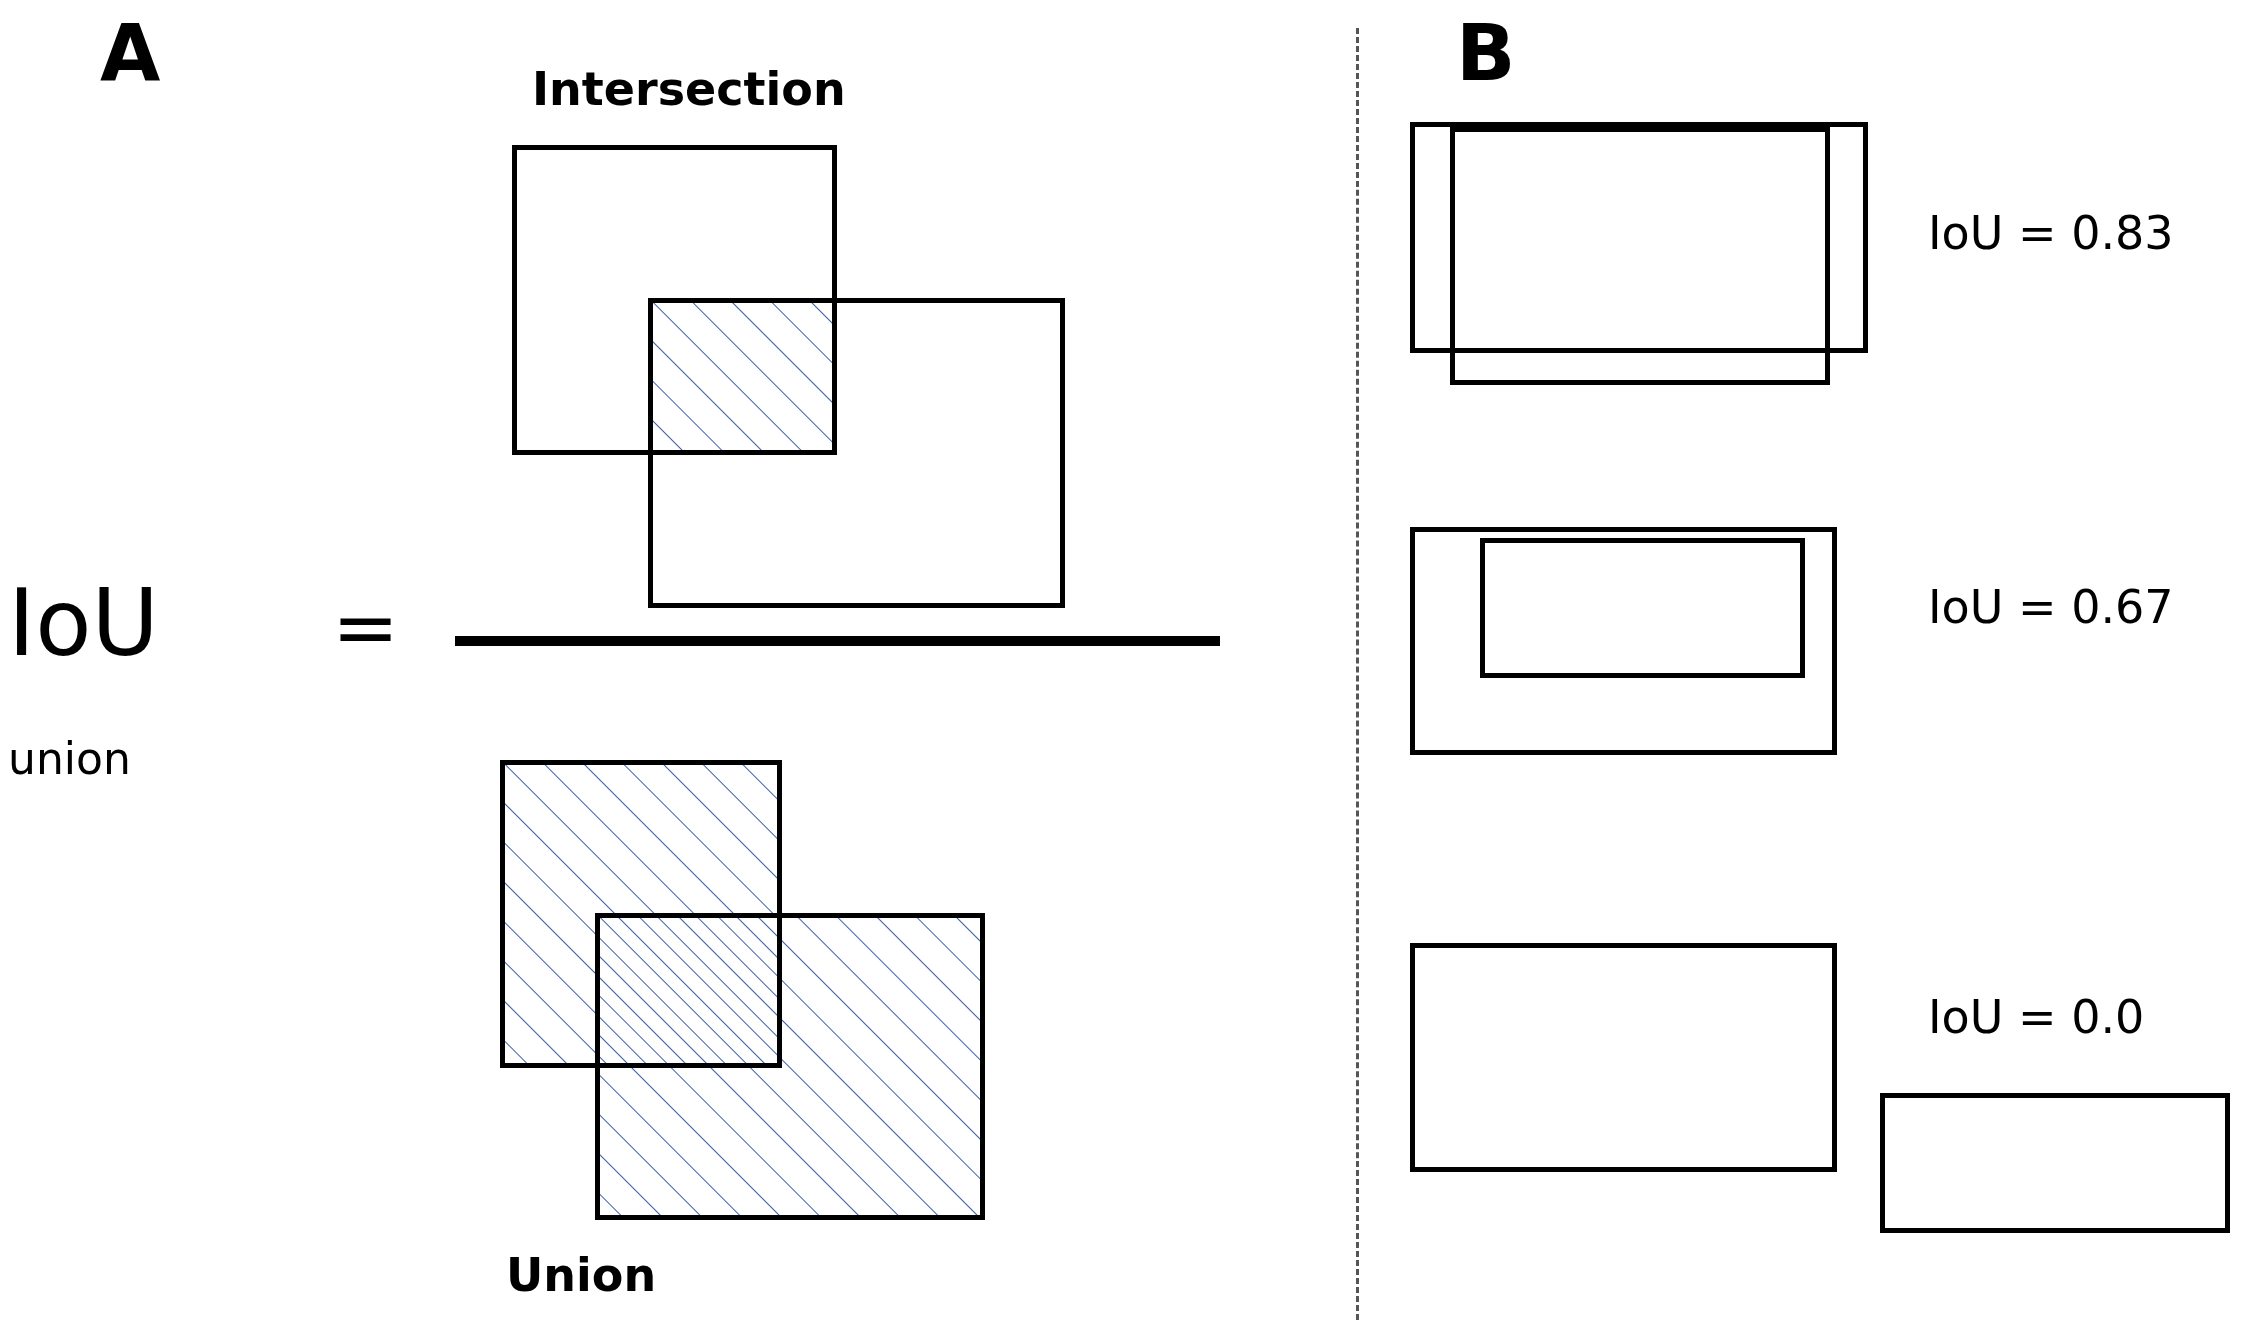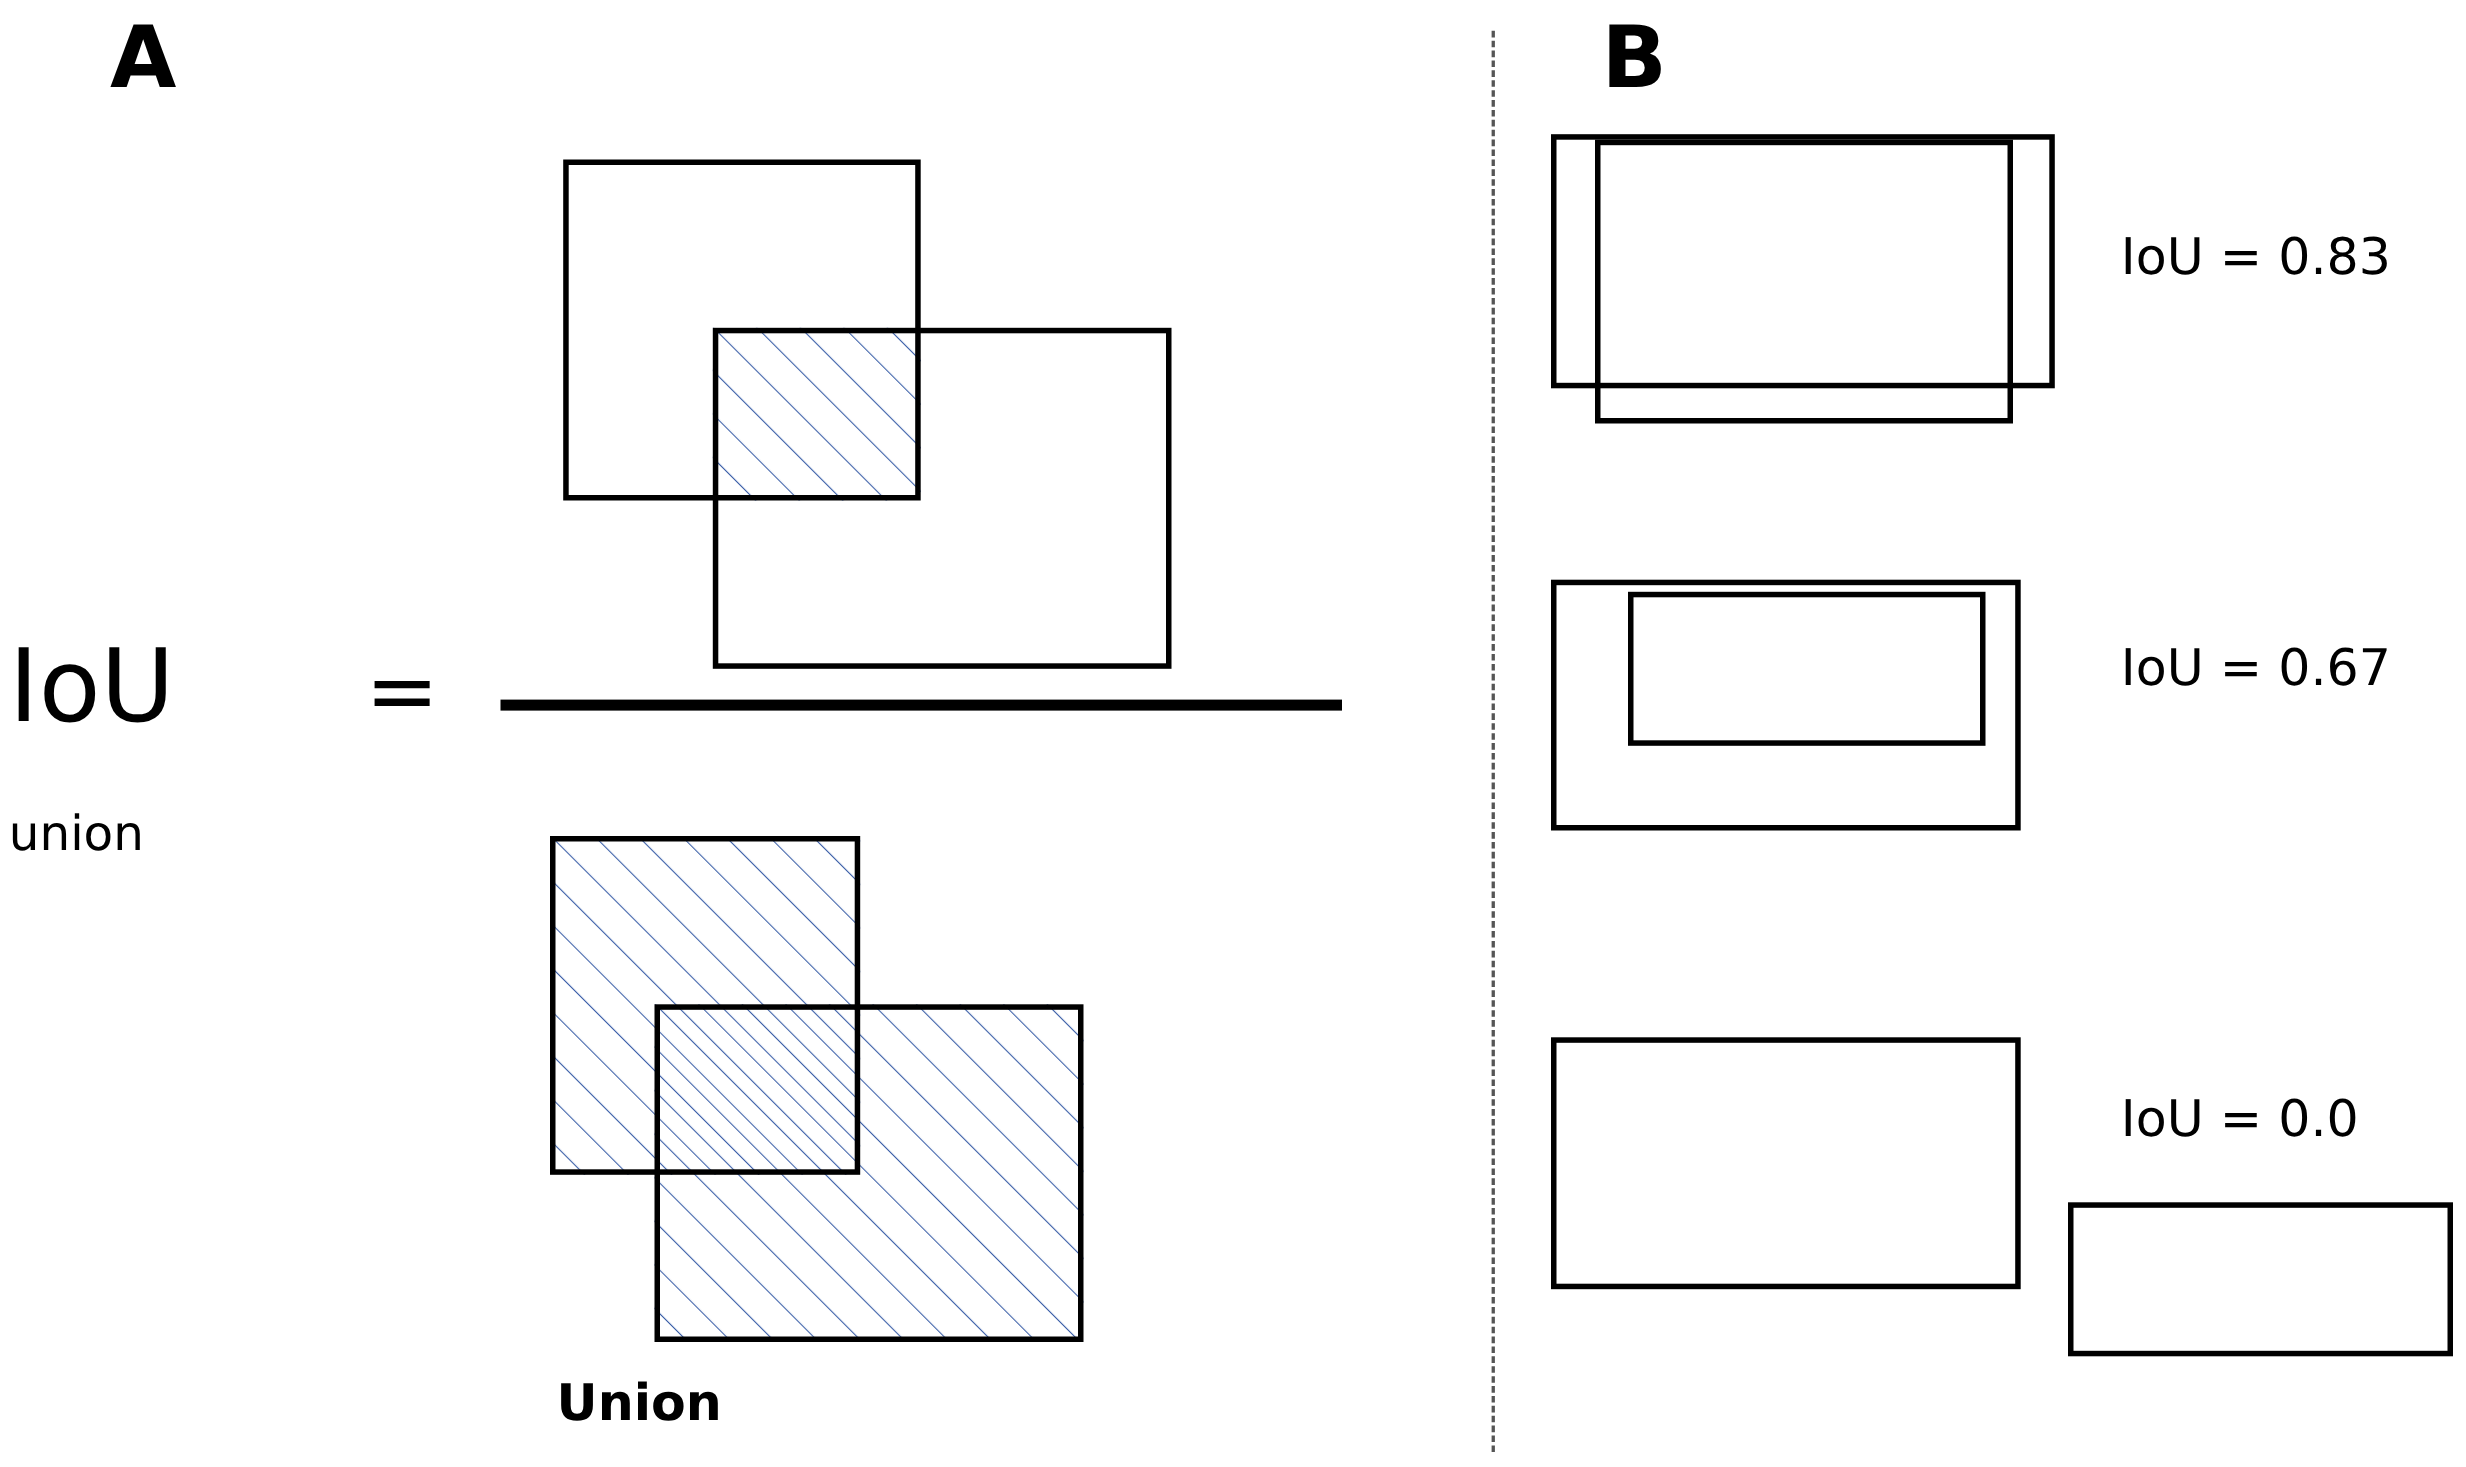--- a/index.html
+++ b/index.html
@@ -18,20 +18,21 @@
   .divider{position:absolute;width:0;border-left:3px dashed #555;}
   svg.hatch{position:absolute;display:block;overflow:visible;}
 </style>
 </head>
 <body>
 
 <div class="stage">
 
   <div class="abs panel-letter" style="left:100px;top:14px;">A</div>
 
+  <div class="abs caption-bold" style="left:532px;top:66px;">Intersection</div>
 
   <div class="abs" style="left:0;top:0;width:1300px;height:640px;">
 
     <svg class="hatch" style="left:648px;top:298px;" width="189" height="157">
       <defs>
         <pattern id="hatchA" width="28" height="28" patternUnits="userSpaceOnUse" patternTransform="rotate(-45)">
           <line x1="0" y1="0" x2="0" y2="28" stroke="#3b5fa8" stroke-width="2"></line>
         </pattern>
       </defs>
       <rect x="0" y="0" width="189" height="157" fill="url(#hatchA)"></rect>

